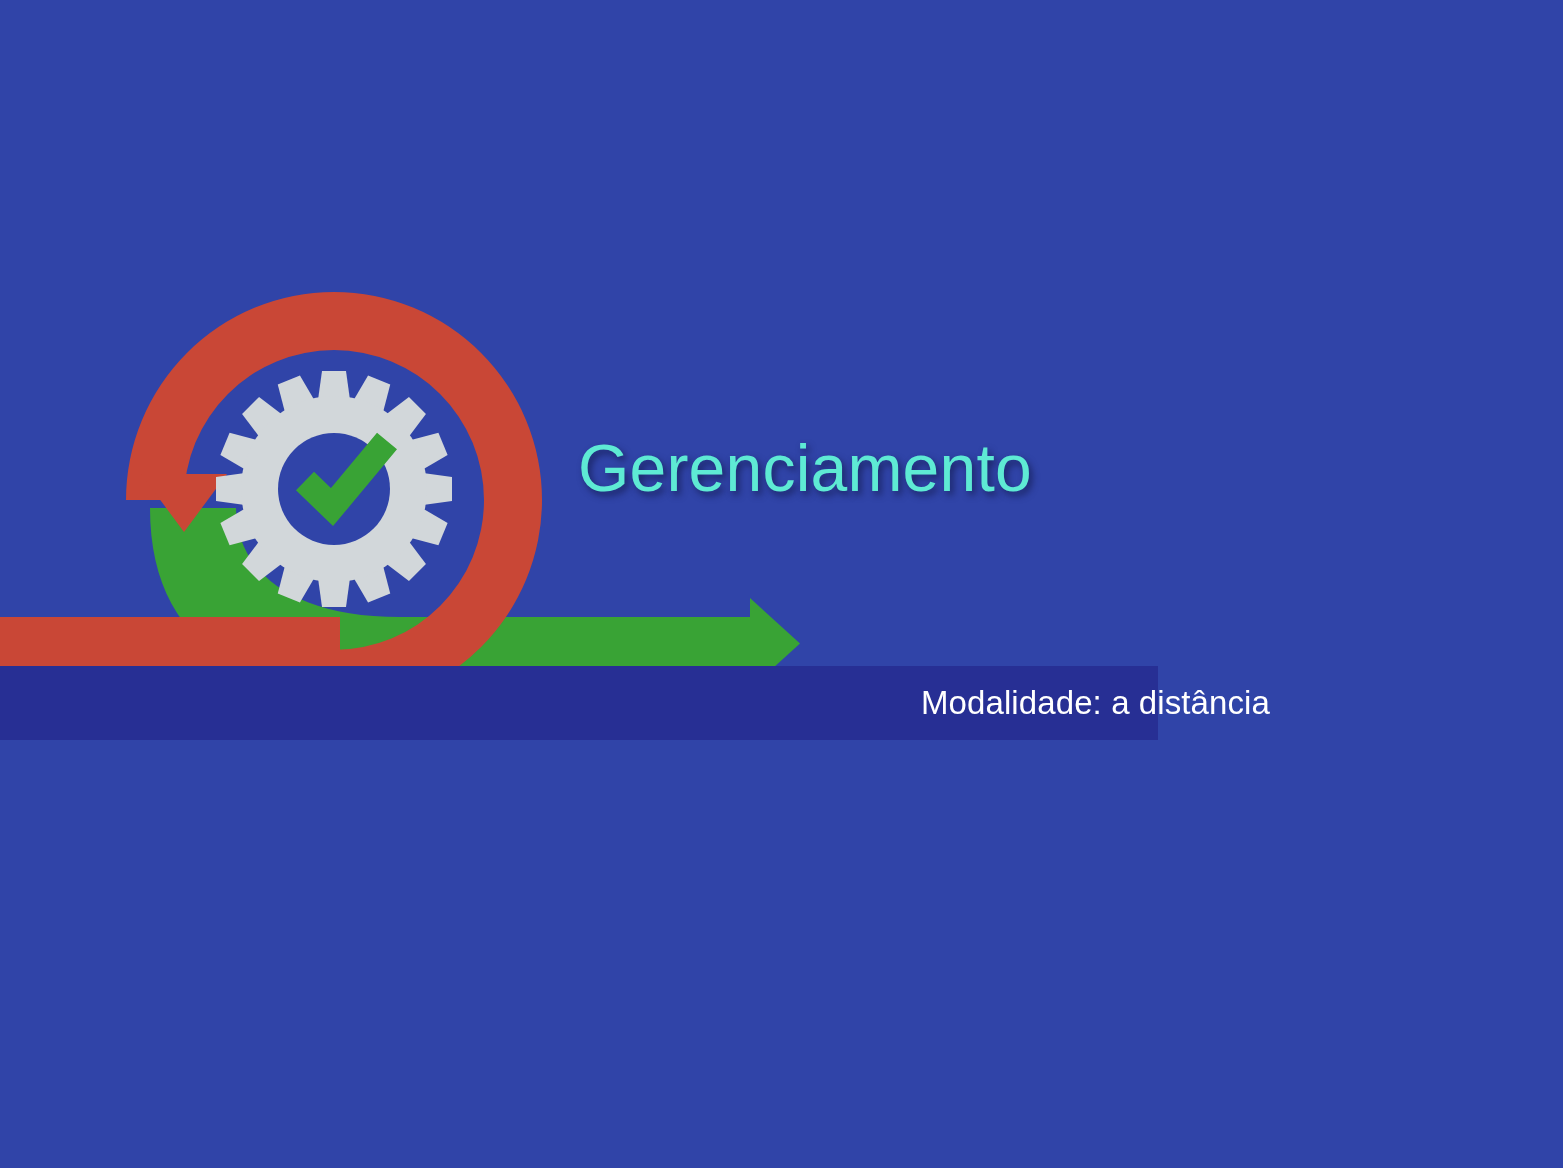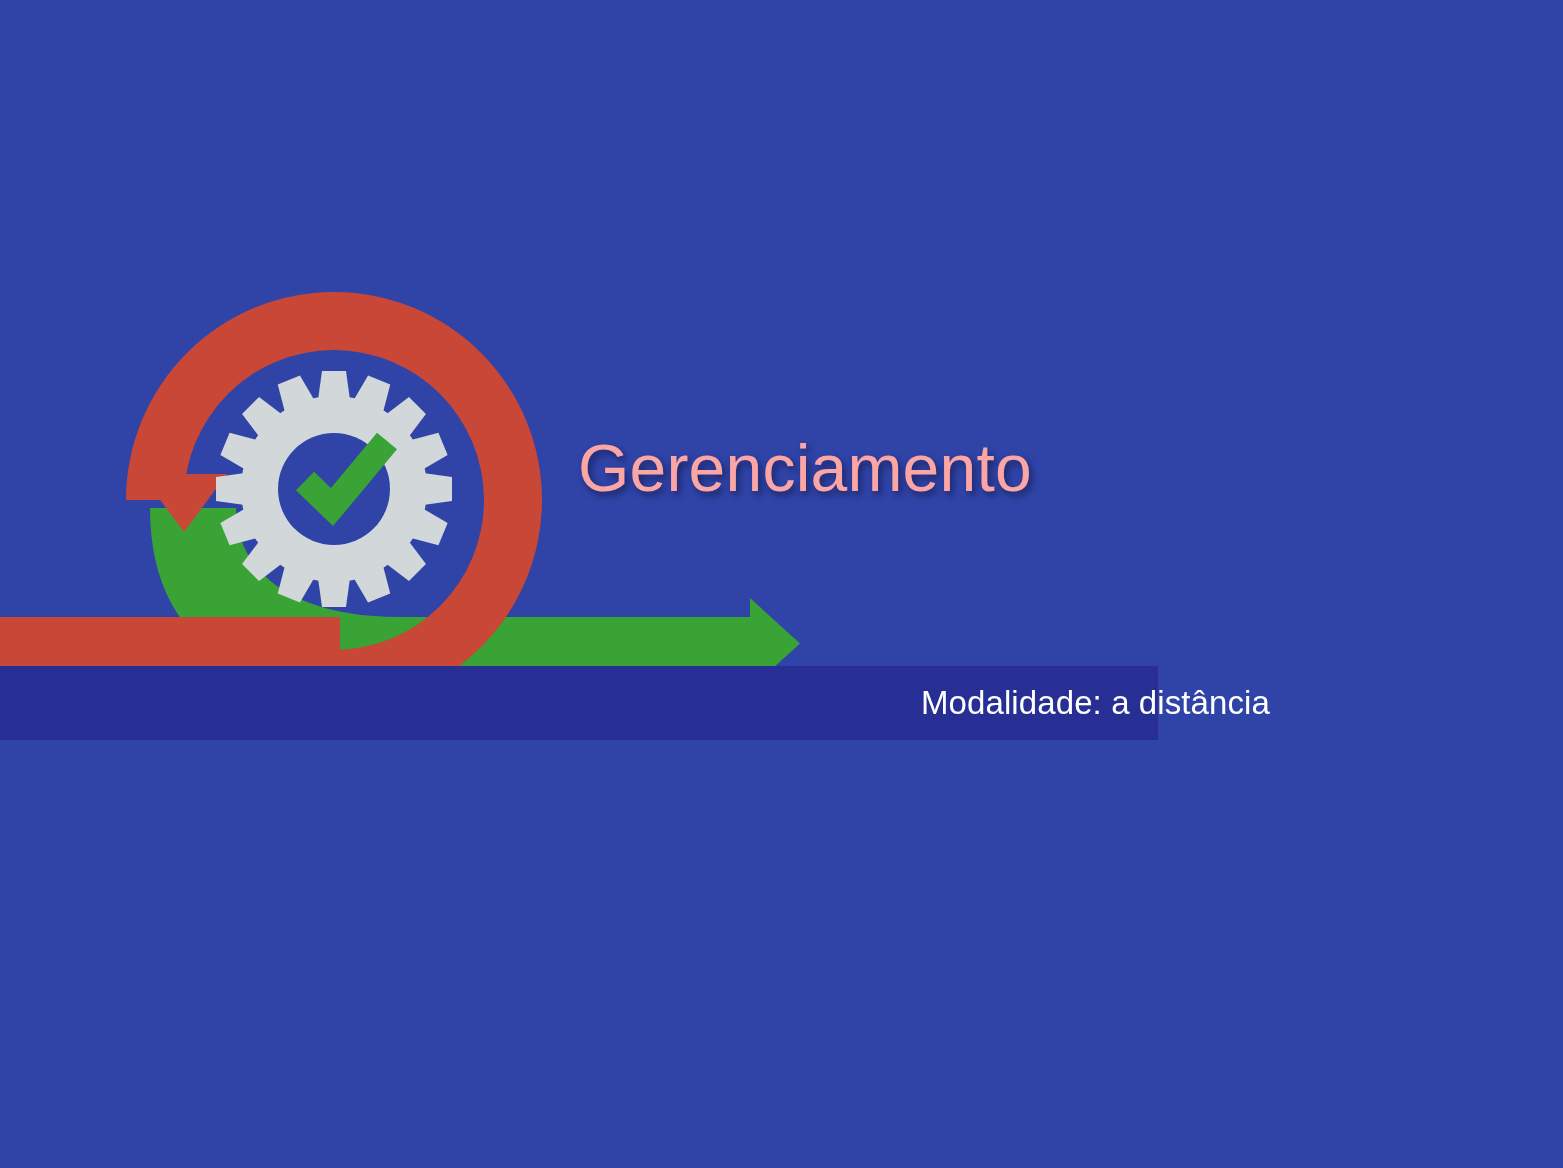--- a/index.html
+++ b/index.html
@@ -60,21 +60,21 @@
     font-weight: 400;
     letter-spacing: 0.1px;
     white-space: nowrap;
   }
   
   #title-block {
     position: absolute;
     left: 578px;
     top: 428px;
     z-index: 6;
-    color: #fca5a5;
+    color: #5eead4;
     font-size: 66px;
     line-height: 80px;
     font-weight: 400;
     letter-spacing: 0.2px;
     text-shadow: 3px 4px 7px rgba(18, 24, 72, 0.72);
     white-space: nowrap;
   }
   #title-block .title-line {
     display: block;
   }

